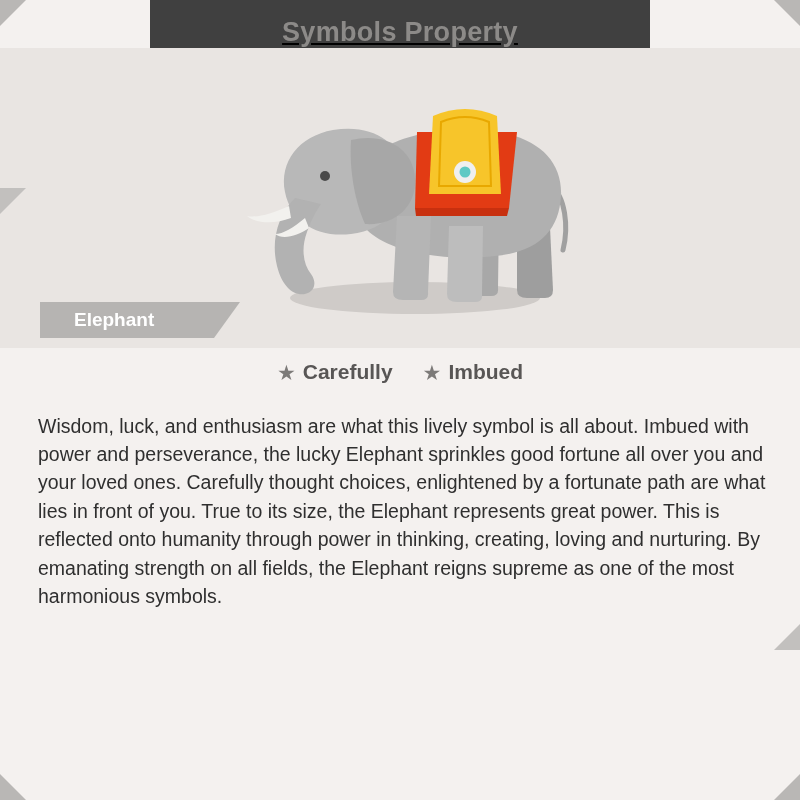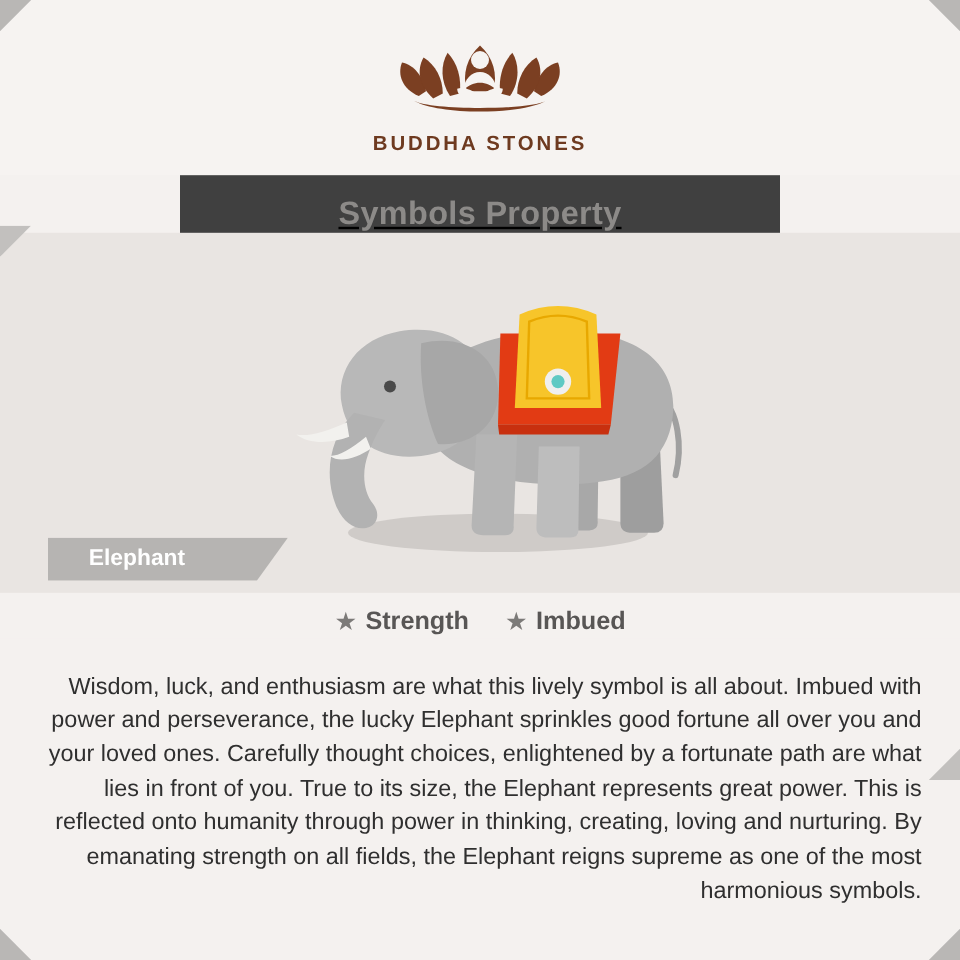--- a/index.html
+++ b/index.html
@@ -171,64 +171,35 @@
     font-weight: bold;
     color: #585655;
   }
 
   
   .body-copy {
     padding: 6px 32px 0 38px;
     font-size: 19.5px;
     line-height: 1.46;
     color: #2f2f2f;
-    text-align: right;
+    text-align: left;
   }
 </style>
 </head>
 <body>
 
 <div class="page">
 
   <div class="corner corner-tl"></div>
   <div class="corner corner-tr"></div>
   <div class="corner corner-bl"></div>
   <div class="corner corner-br"></div>
   <div class="edge-left-notch"></div>
   <div class="edge-right-notch"></div>
 
-  <div class="header">
-    <div class="logo-wrap">
-      <span class="logo-mark">
-        <svg width="170" height="88" viewBox="0 0 170 88" xmlns="http://www.w3.org/2000/svg">
-          <g fill="#7b3f22">
-
-            <path d="M34 62 C20 56, 16 44, 20 34 C30 36, 38 46, 40 58 Z"></path>
-            <path d="M46 64 C34 54, 32 40, 38 30 C48 36, 54 48, 54 60 Z"></path>
-            <path d="M60 62 C52 50, 52 36, 58 26 C66 34, 70 48, 68 60 Z"></path>
-
-            <path d="M136 62 C150 56, 154 44, 150 34 C140 36, 132 46, 130 58 Z"></path>
-            <path d="M124 64 C136 54, 138 40, 132 30 C122 36, 116 48, 116 60 Z"></path>
-            <path d="M110 62 C118 50, 118 36, 112 26 C104 34, 100 48, 102 60 Z"></path>
-
-            <path d="M74 58 C70 44, 74 30, 85 20 C96 30, 100 44, 96 58 Z" fill="#7b3f22"></path>
-
-            <path d="M30 66 C50 78, 120 78, 140 66 C126 74, 44 74, 30 66 Z"></path>
-          </g>
-
-          <g fill="#f6f3f1">
-            <circle cx="85" cy="32" r="7.5"></circle>
-            <path d="M85 42 C78 42, 72 48, 71 57 C76 53, 80 51, 85 51 C90 51, 94 53, 99 57 C98 48, 92 42, 85 42 Z"></path>
-            <path d="M66 56 C70 54, 78 56, 85 62 C92 56, 100 54, 104 56 C104 62, 96 68, 85 68 C74 68, 66 62, 66 56 Z"></path>
-          </g>
-        </svg>
-      </span>
-      <span class="brand-name">BUDDHA STONES</span>
-    </div>
-  </div>
 
   <div class="title-banner">
     <span class="title-text">Symbols Property</span>
   </div>
 
   <div class="hero">
     <span class="elephant-svg">
       <svg width="470" height="260" viewBox="0 0 470 260" xmlns="http://www.w3.org/2000/svg">
 
         <ellipse cx="250" cy="232" rx="125" ry="16" fill="#cfcbc8"></ellipse>
@@ -267,21 +238,21 @@
     </span>
 
     <div class="label-tab">
       <span class="label-text">Elephant</span>
     </div>
   </div>
 
   <div class="attrs">
     <div class="attr">
       <span class="star">★</span>
-      <span class="attr-label">Strength</span>
+      <span class="attr-label">Carefully</span>
     </div>
     <div class="attr">
       <span class="star">★</span>
       <span class="attr-label">Imbued</span>
     </div>
   </div>
 
   <p class="body-copy">Wisdom, luck, and enthusiasm are what this lively symbol is all about. Imbued with power and perseverance, the lucky Elephant sprinkles good fortune all over you and your loved ones. Carefully thought choices, enlightened by a fortunate path are what lies in front of you. True to its size, the Elephant represents great power. This is reflected onto humanity through power in thinking, creating, loving and nurturing. By emanating strength on all fields, the Elephant reigns supreme as one of the most harmonious symbols.</p>
 
 </div>

